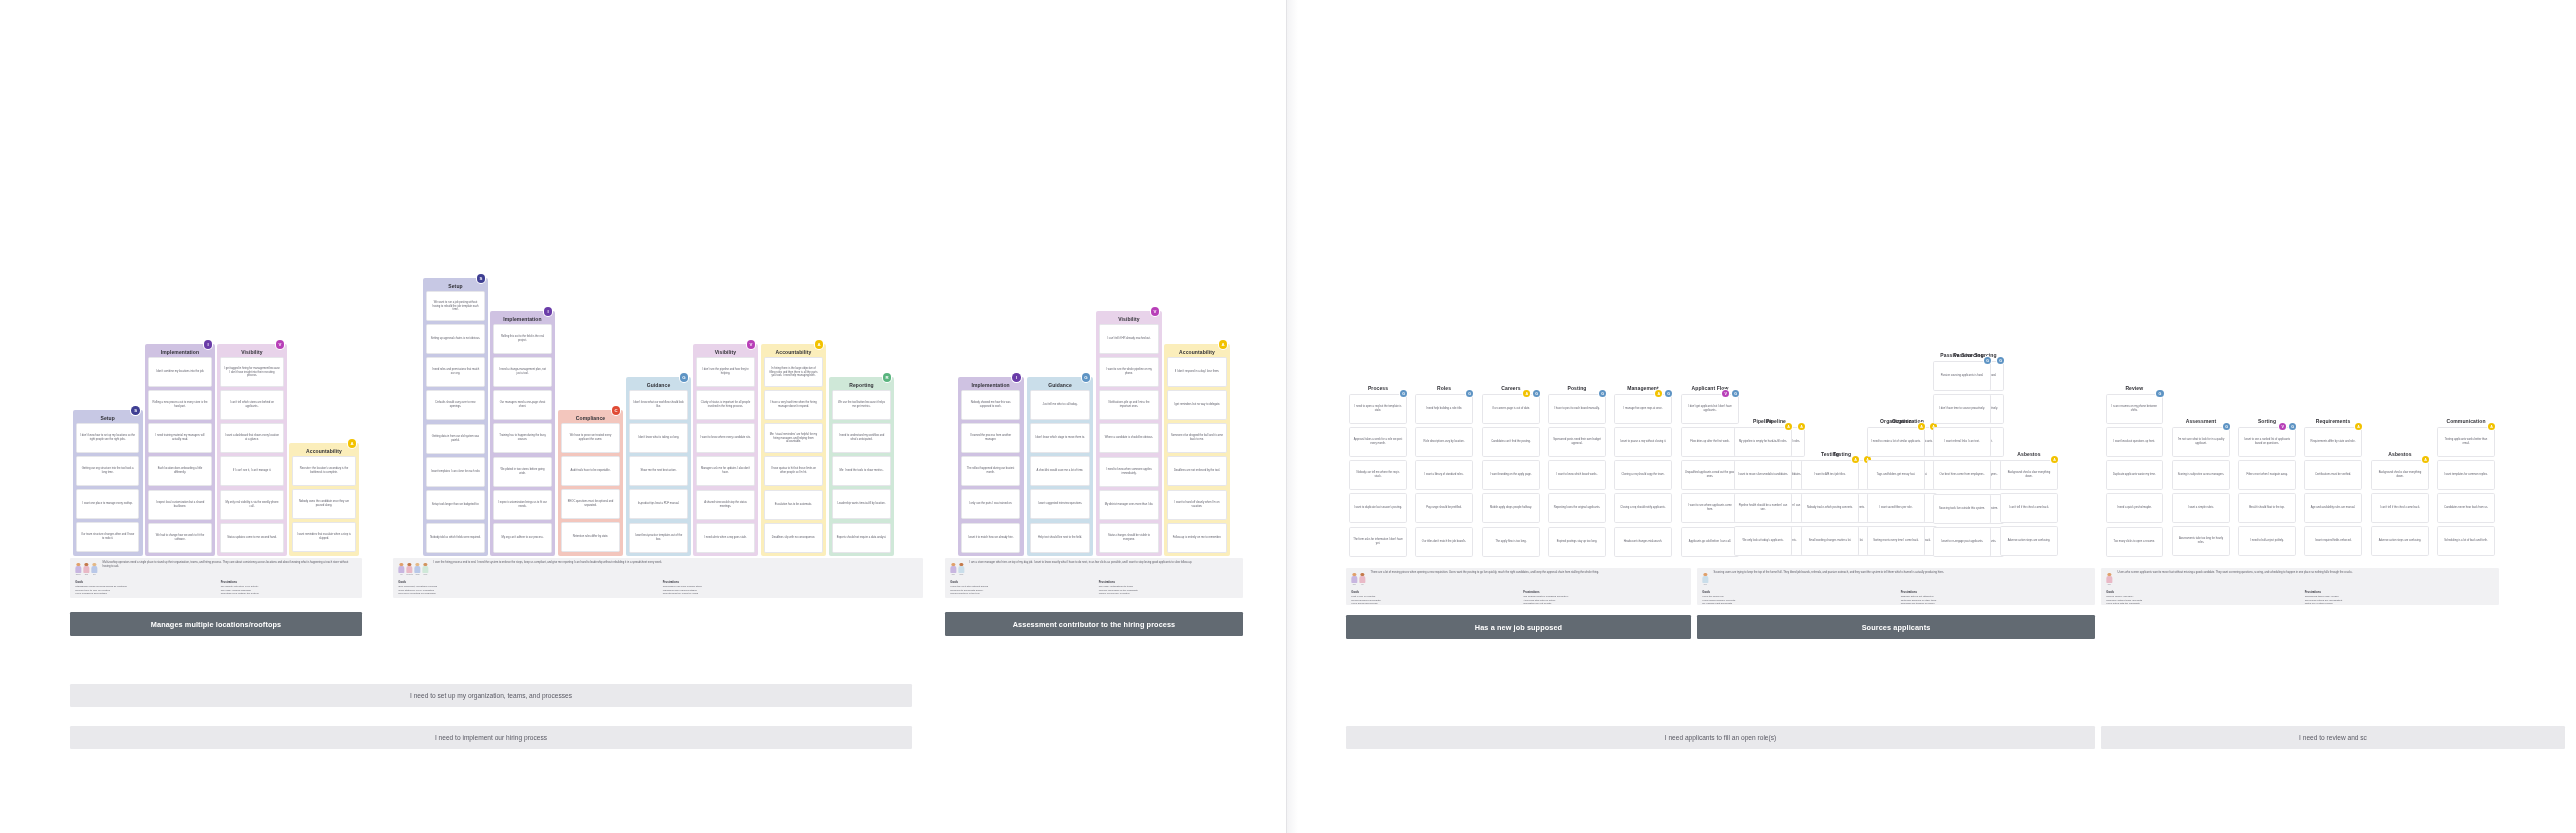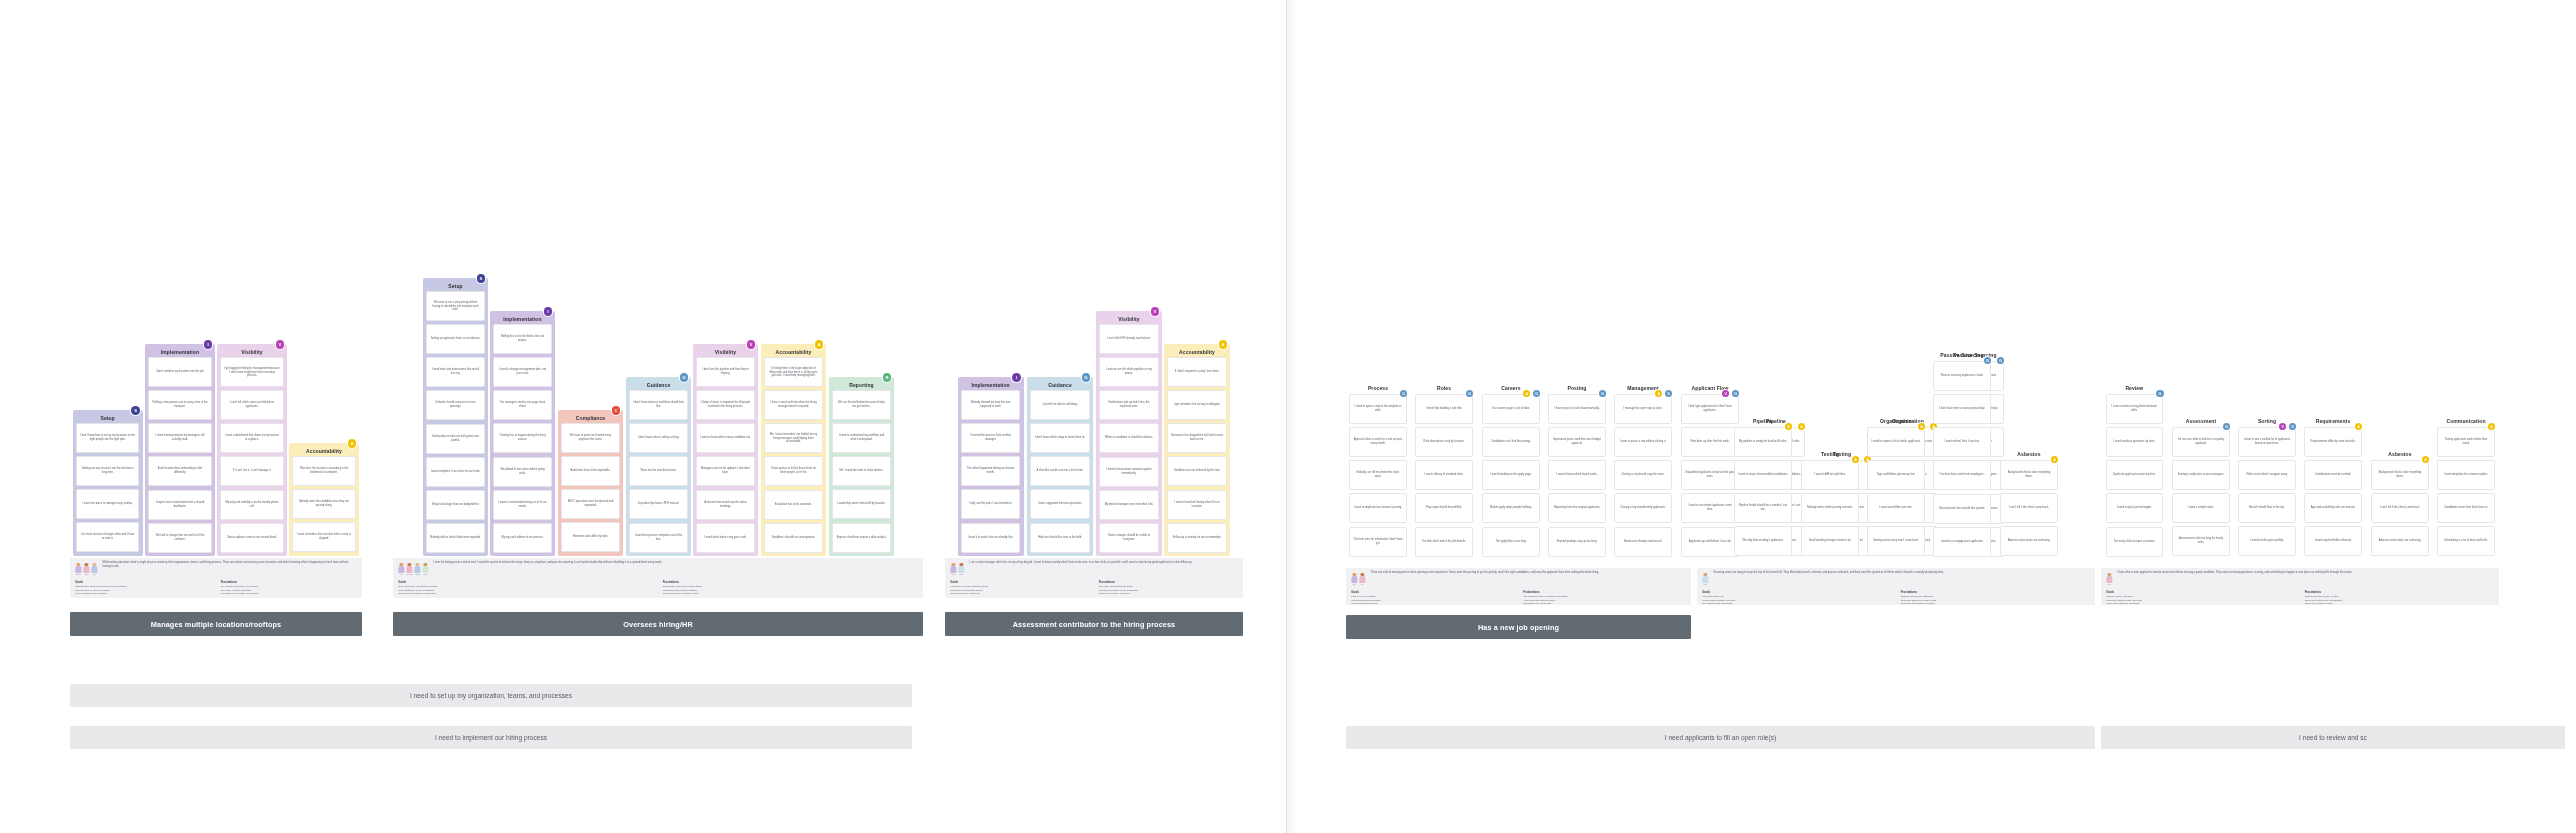--- a/index.html
+++ b/index.html
@@ -387,23 +387,20 @@
           <div class="sum-li">Self-serve reporting for leadership</div>
         </div>
         <div class="sum-col">
           <div class="sum-h">Frustrations</div>
           <div class="sum-li">Compliance risk from manual steps</div>
           <div class="sum-li">Managers skip required stages</div>
           <div class="sum-li">Reports must be rebuilt by hand</div>
         </div>
       </div>
     </div>
-    <div class="persona-bar" style="left: 393px; top: 612px; width: 530px;">
-      <span>Oversees hiring/HR</span>
-    </div>
     <div class="panel" style="left: 945px; top: 0px; width: 298px; height: 556px;">
       <div class="stacks">
         <div class="col" style="left: 12.6px; width: 66px; height: 179px; bottom: 0px; background: rgb(207, 194, 226);">
           <div class="col-title" style="top: 4.6px;">Implementation</div>
           <div class="cards" style="top: 13.3px;">
             <div class="card" style="top: 0px; height: 30px;">
               <div class="card-txt">Nobody showed me how this was supposed to work.</div>
             </div>
             <div class="card" style="top: 33px; height: 30px;">
               <div class="card-txt">I learned the process from another manager.</div>
@@ -761,21 +758,21 @@
         </div>
         <div class="sum-col">
           <div class="sum-h">Frustrations</div>
           <div class="sum-li">Job boards must be managed separately</div>
           <div class="sum-li">Approvals stall with no notice</div>
           <div class="sum-li">Templates are out of date</div>
         </div>
       </div>
     </div>
     <div class="persona-bar" style="left: 1346px; top: 615px; width: 345px;">
-      <span>Has a new job opening</span>
+      <span>Has a new job supposed</span>
     </div>
     <div class="panel" style="left: 1697px; top: 0px; width: 398px; height: 565px;">
       <div class="stacks">
         <div class="col" style="left: 34px; width: 64px; height: 146px; bottom: 0px; background: transparent;">
           <div class="col-title" style="top: -1.3px;">Pipeline</div>
           <div class="cards" style="top: 8px;">
             <div class="card" style="top: 0px; height: 30px;">
               <div class="card-txt">My pipeline is empty for hard-to-fill roles.</div>
             </div>
             <div class="card" style="top: 33px; height: 30px;">
@@ -882,20 +879,23 @@
           <div class="sum-li">Know which channel converts</div>
           <div class="sum-li">Re-engage past applicants</div>
         </div>
         <div class="sum-col">
           <div class="sum-h">Frustrations</div>
           <div class="sum-li">Channel data is not attributed</div>
           <div class="sum-li">Outreach happens in other tools</div>
           <div class="sum-li">Referrals are tracked on paper</div>
         </div>
       </div>
+    </div>
+    <div class="persona-bar" style="left: 1697px; top: 615px; width: 398px;">
+      <span>Sources applicants</span>
     </div>
     <div class="panel" style="left: 2101px; top: 0px; width: 398px; height: 565px;">
       <div class="stacks">
         <div class="col" style="left: 1.3px; width: 64px; height: 179px; bottom: 0px; background: transparent;">
           <div class="col-title" style="top: -1.3px;">Review</div>
           <div class="cards" style="top: 8px;">
             <div class="card" style="top: 0px; height: 30px;">
               <div class="card-txt">I scan resumes on my phone between shifts.</div>
             </div>
             <div class="card" style="top: 33px; height: 30px;">

